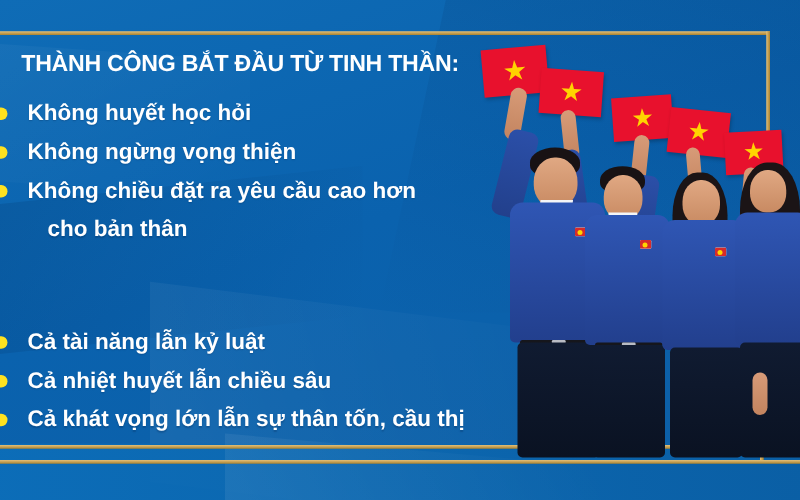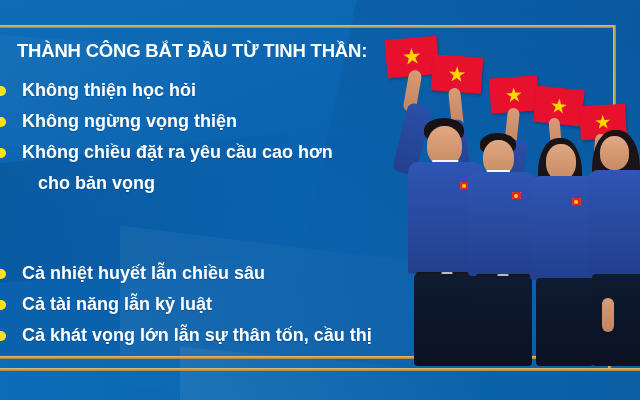--- a/index.html
+++ b/index.html
@@ -199,44 +199,44 @@
   <div class="gold-b2b"></div>
   <div class="gold-b2"></div>
 
   <div class="content">
 
     <h2 class="head head1">THÀNH CÔNG BẮT ĐẦU TỪ TINH THẦN:</h2>
 
     <ul class="bullets list1">
       <li>
         <span class="dot"></span>
-        <span>Không thiện học hỏi</span>
+        <span>Không huyết học hỏi</span>
       </li>
       <li>
         <span class="dot"></span>
         <span>Không ngừng vọng thiện</span>
       </li>
       <li>
         <span class="dot"></span>
         <span>Không chiều đặt ra yêu cầu cao hơn</span>
       </li>
       <li class="cont indent">
-        <span>cho bản vọng</span>
+        <span>cho bản thân</span>
       </li>
     </ul>
 
 
     <ul class="bullets list2">
       <li>
         <span class="dot"></span>
+        <span>Cả tài năng lẫn kỷ luật</span>
+      </li>
+      <li>
+        <span class="dot"></span>
         <span>Cả nhiệt huyết lẫn chiều sâu</span>
-      </li>
-      <li>
-        <span class="dot"></span>
-        <span>Cả tài năng lẫn kỷ luật</span>
       </li>
       <li>
         <span class="dot"></span>
         <span>Cả khát vọng lớn lẫn sự thân tốn, cầu thị</span>
       </li>
     </ul>
   </div>
 
 </div>
 

